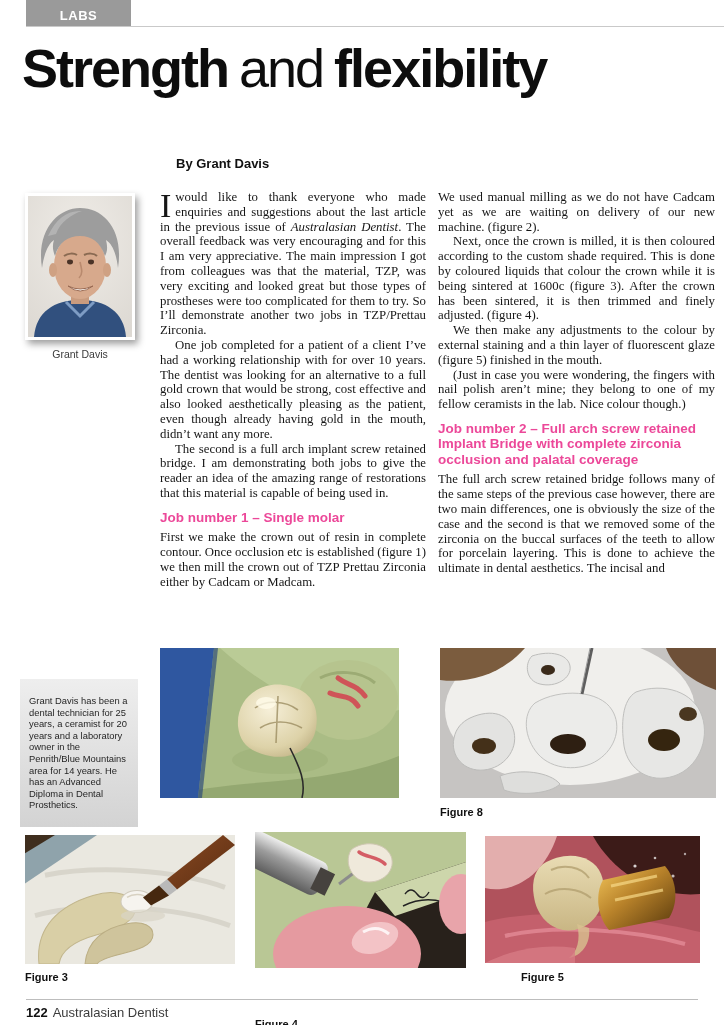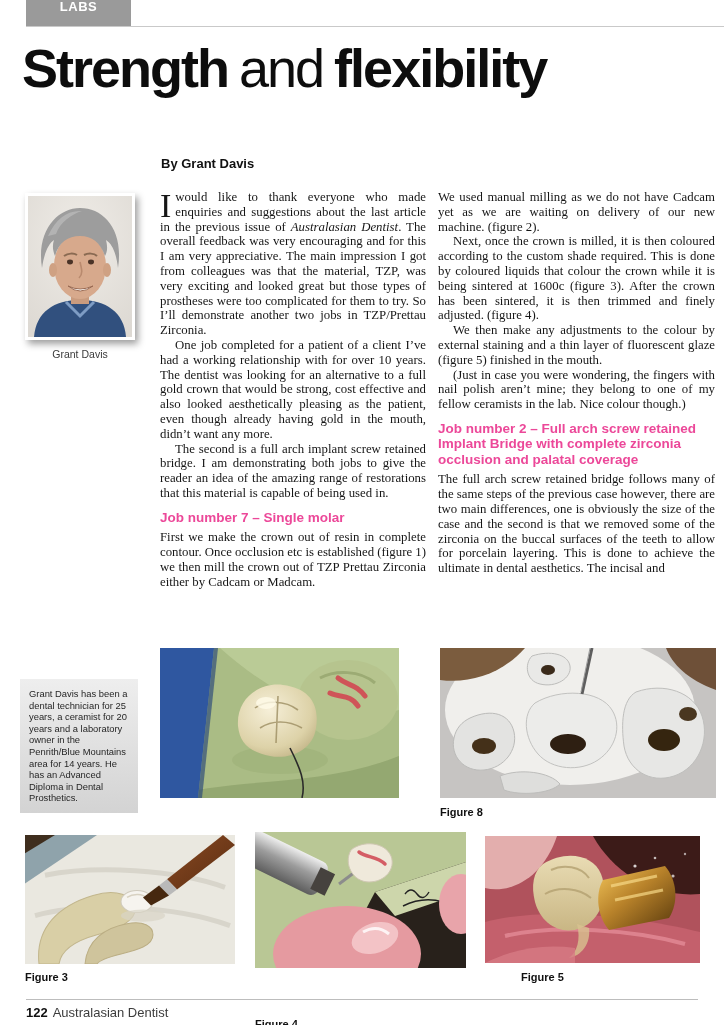--- a/index.html
+++ b/index.html
@@ -3,34 +3,34 @@
 <meta charset="utf-8">
 <style>
   html,body{margin:0;padding:0;background:#888;}
   .page{position:relative;width:724px;height:1025px;background:#ffffff;margin:0 auto;
         font-family:"Liberation Sans",sans-serif;overflow:hidden;}
   .abs{position:absolute;}
 
   
   .labs-tab{left:26px;top:0;width:105px;height:26px;background:#9a9a9a;color:#fff;
             display:flex;align-items:flex-end;justify-content:center;
-            font-size:13px;font-weight:700;letter-spacing:.5px;padding-bottom:12px;box-sizing:border-box;}
+            font-size:13px;font-weight:700;letter-spacing:.5px;padding-bottom:3px;box-sizing:border-box;}
   .top-rule{left:26px;top:26px;width:698px;height:1px;background:#c9c9c9;}
   .title{left:22px;top:40px;width:700px;font-size:54px;font-weight:700;letter-spacing:-2px;
          color:#0d0d0d;white-space:nowrap;line-height:1.05;}
   .title .light{font-weight:400;margin:0 11px;}
-  .byline{left:161px;top:156px;font-size:13px;font-weight:700;color:#111;}
+  .byline{left:176px;top:156px;font-size:13px;font-weight:700;color:#111;}
 
   
   .photo{left:25px;top:193px;width:104px;height:141px;border:3px solid #fff;
          box-shadow:3px 4px 7px rgba(0,0,0,.38);background:#e7e5e1;}
   .photo svg{display:block;}
   .photo-caption{left:25px;top:348px;width:110px;text-align:center;font-size:10.5px;color:#3a3a3a;}
   .bio{left:20px;top:679px;width:118px;background:linear-gradient(180deg,#eeeeee 0%,#d3d3d3 100%);
-       padding:9px 9px;box-sizing:border-box;font-size:9.4px;line-height:11.6px;color:#262626;}
+       padding:16px 9px;box-sizing:border-box;font-size:9.4px;line-height:11.6px;color:#262626;}
 
   
   .col{top:190px;height:452px;overflow:hidden;}
   .col1{left:160px;width:266px;}
   .col2{left:438px;width:277px;}
   .col p{font-family:"Liberation Serif",serif;font-size:12.8px;line-height:14.8px;
          text-align:justify;margin:0;text-indent:15px;color:#161616;}
   .col p.first{text-indent:0;}
   .dropcap{float:left;font-family:"Liberation Serif",serif;font-size:34px;line-height:27px;
            padding:2px 4px 0 0;font-weight:400;}
@@ -99,21 +99,21 @@
   <div class="abs photo-caption">Grant Davis</div>
 
   <div class="abs bio">
     <span>Grant Davis has been a dental technician for 25 years, a ceramist for 20 years and a laboratory owner in the Penrith/Blue Mountains area for 14 years. He has an Advanced Diploma in Dental Prosthetics.</span>
   </div>
 
   <div class="abs col col1">
     <p class="first"><span class="dropcap">I</span><span>would like to thank everyone who made enquiries and suggestions about the last article in the previous issue of </span><i>Australasian Dentist</i><span>. The overall feedback was very encouraging and for this I am very appreciative. The main impression I got from colleagues was that the material, TZP, was very exciting and looked great but those types of prostheses were too complicated for them to try. So I’ll demonstrate another two jobs in TZP/Prettau Zirconia.</span></p>
     <p>One job completed for a patient of a client I’ve had a working relationship with for over 10 years. The dentist was looking for an alternative to a full gold crown that would be strong, cost effective and also looked aesthetically pleasing as the patient, even though already having gold in the mouth, didn’t want any more.</p>
     <p>The second is a full arch implant screw retained bridge. I am demonstrating both jobs to give the reader an idea of the amazing range of restorations that this material is capable of being used in.</p>
-    <h2 class="subhead">Job number 7 – Single molar</h2>
+    <h2 class="subhead">Job number 1 – Single molar</h2>
     <p class="first">First we make the crown out of resin in complete contour. Once occlusion etc is established (figure 1) we then mill the crown out of TZP Prettau Zirconia either by Cadcam or Madcam.</p>
   </div>
 
   <div class="abs col col2">
     <p class="first">We used manual milling as we do not have Cadcam yet as we are waiting on delivery of our new machine. (figure 2).</p>
     <p>Next, once the crown is milled, it is then coloured according to the custom shade required. This is done by coloured liquids that colour the crown while it is being sintered at 1600c (figure 3). After the crown has been sintered, it is then trimmed and finely adjusted. (figure 4).</p>
     <p>We then make any adjustments to the colour by external staining and a thin layer of fluorescent glaze (figure 5) finished in the mouth.</p>
     <p>(Just in case you were wondering, the fingers with nail polish aren’t mine; they belong to one of my fellow ceramists in the lab. Nice colour though.)</p>
     <h2 class="subhead">Job number 2 – Full arch screw retained Implant Bridge with complete zirconia occlusion and palatal coverage</h2>
     <p class="first">The full arch screw retained bridge follows many of the same steps of the previous case however, there are two main differences, one is obviously the size of the case and the second is that we removed some of the zirconia on the buccal surfaces of the teeth to allow for porcelain layering. This is done to achieve the ultimate in dental aesthetics. The incisal and</p>

